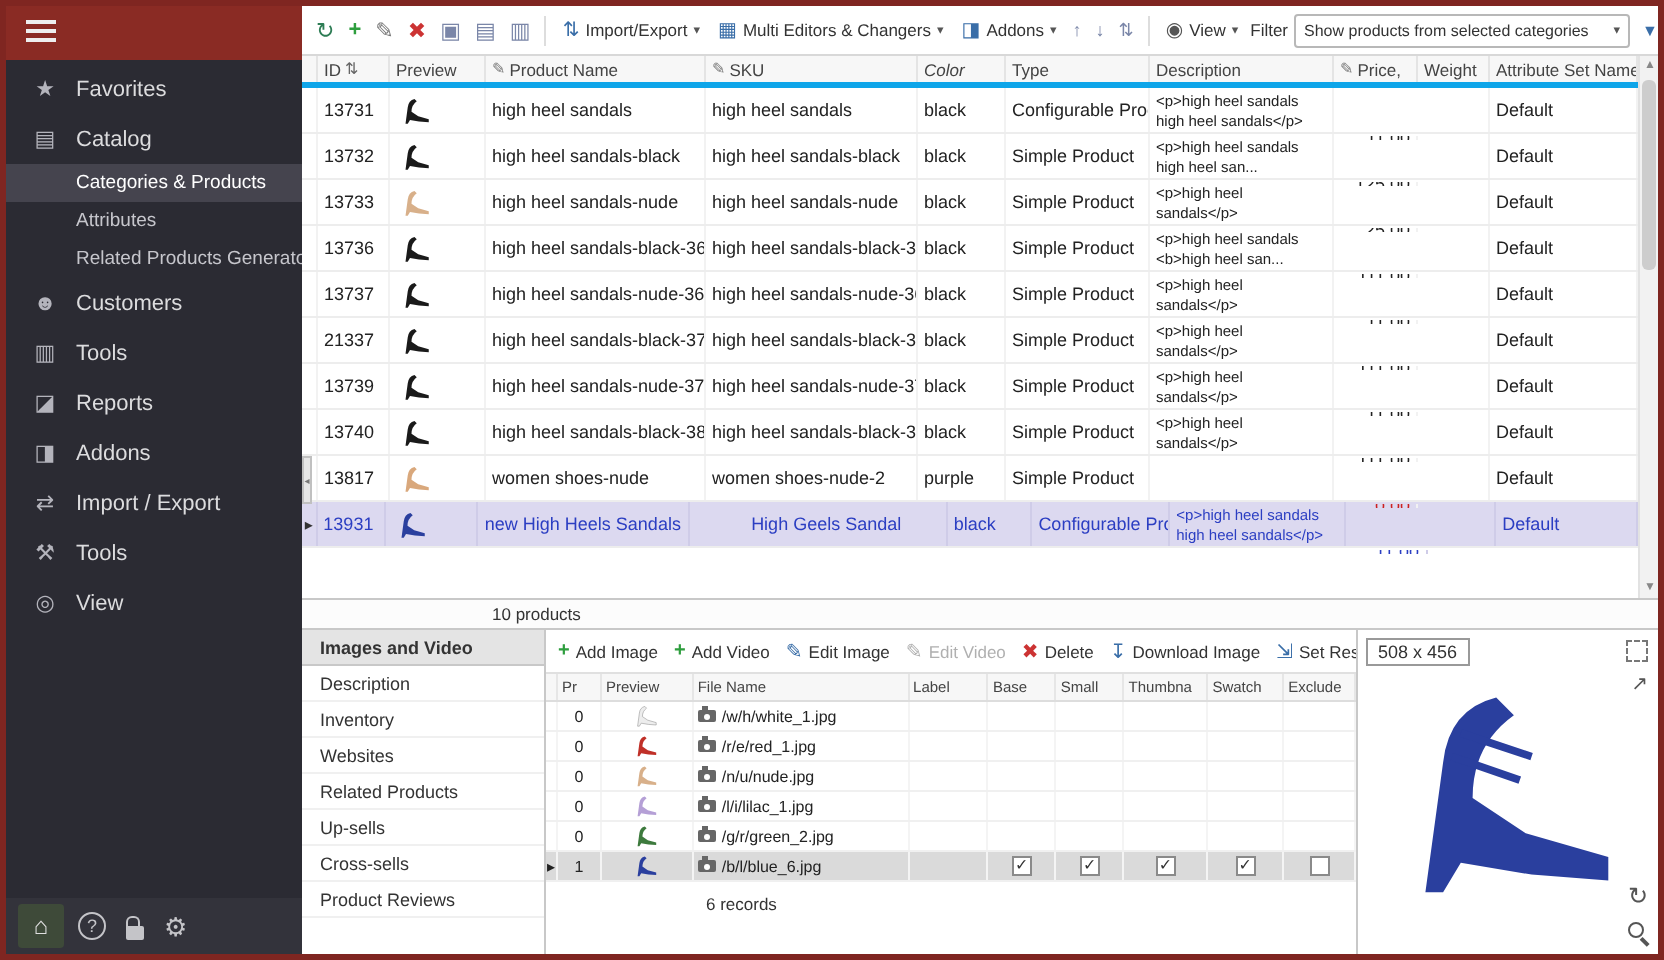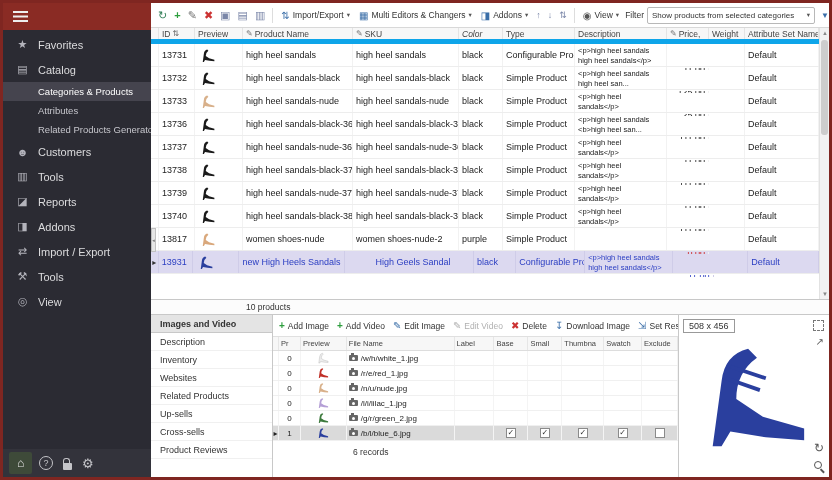--- a/index.html
+++ b/index.html
@@ -32,21 +32,21 @@
   .tb-ic{font-size:11px;padding:0 2px;cursor:pointer;}
   .tb-sep{width:1px;height:15px;background:#ddd;margin:0 2px;flex-shrink:0;}
   .tb-btn{display:flex;align-items:center;gap:3px;padding:2px 3px;cursor:pointer;}
   .tb-mini{font-size:10px;}
   .caret{font-size:6.5px;color:#555;}
   .filter-select{display:flex;align-items:center;justify-content:space-between;border:1px solid #b8b8b8;border-radius:2px;
                  height:17px;padding:0 4px;width:168px;font-size:8px;background:#fff;cursor:pointer;flex-shrink:0;}
   
   .grid-area{flex:1;position:relative;overflow:hidden;border-bottom:1px solid #c8c8c8;}
   .grid-scroll{margin-right:10px;display:flex;flex-direction:column;height:100%;}
-  .grid-header{display:flex;height:16px;background:#f7f7f7;border-bottom:5px solid #0ea5e9;font-size:8.5px;color:#444;flex-shrink:0;}
+  .grid-header{display:flex;height:16px;background:#f7f7f7;border-bottom:3px solid #0ea5e9;font-size:8.5px;color:#444;flex-shrink:0;}
   .gh-cell{display:flex;align-items:center;gap:2px;padding:0 3px;border-right:1px solid #e4e4e4;overflow:hidden;white-space:nowrap;cursor:pointer;}
   .pencil{font-size:8px;color:#777;}
   .sorticon{font-size:8px;color:#666;}
   .g-row{display:flex;height:23px;border-bottom:1px solid #ededed;font-size:9px;color:#222;cursor:pointer;background:#fff;}
   .g-cell{padding:1px 3px;border-right:1px solid #f2f2f2;overflow:hidden;display:flex;align-items:center;white-space:nowrap;}
   .g-cell.marker{justify-content:center;padding:0;font-size:8px;color:#333;}
   .g-cell.desc{display:block;font-size:7.5px;line-height:10px;white-space:normal;padding-top:2px;}
   .g-cell.price{justify-content:flex-end;margin-top:24px;}
   .g-cell.price.red{color:#cc2222;}
   .g-row.sel{background:#dcd9f0;color:#2b3ec2;}
@@ -322,21 +322,21 @@
               <div class="g-cell sku" style="width: 106px;">high heel sandals-nude-36</div>
               <div class="g-cell color" style="width: 44px;">black</div>
               <div class="g-cell type" style="width: 72px;">Simple Product</div>
               <div class="g-cell desc" style="width: 92px;">&lt;p&gt;high heel sandals&lt;/p&gt;</div>
               <div class="g-cell price" style="width: 42px;">11.00</div>
               <div class="g-cell weight" style="width: 36px;"></div>
               <div class="g-cell attr" style="width: 74px;">Default</div>
             </div>
             <div class="g-row">
               <div class="g-cell marker" style="width: 8px;"></div>
-              <div class="g-cell id" style="width: 36px;">13738</div>
+              <div class="g-cell id" style="width: 36px;">21337</div>
               <div class="g-cell prev" style="width: 48px;">
                 <svg width="20" height="15" viewBox="0 0 40 40">
                   <path d="M6 37 L9 15 Q10 6 18 4 L21 7 Q14 12 14 21 L23 27 L37 31 L37 35 L24 34 L12 32 L9 37 Z" fill="#1a1a1a" stroke="none" stroke-width="1"></path>
                 </svg>
               </div>
               <div class="g-cell name" style="width: 110px;">high heel sandals-black-37</div>
               <div class="g-cell sku" style="width: 106px;">high heel sandals-black-37</div>
               <div class="g-cell color" style="width: 44px;">black</div>
               <div class="g-cell type" style="width: 72px;">Simple Product</div>
               <div class="g-cell desc" style="width: 92px;">&lt;p&gt;high heel sandals&lt;/p&gt;</div>

